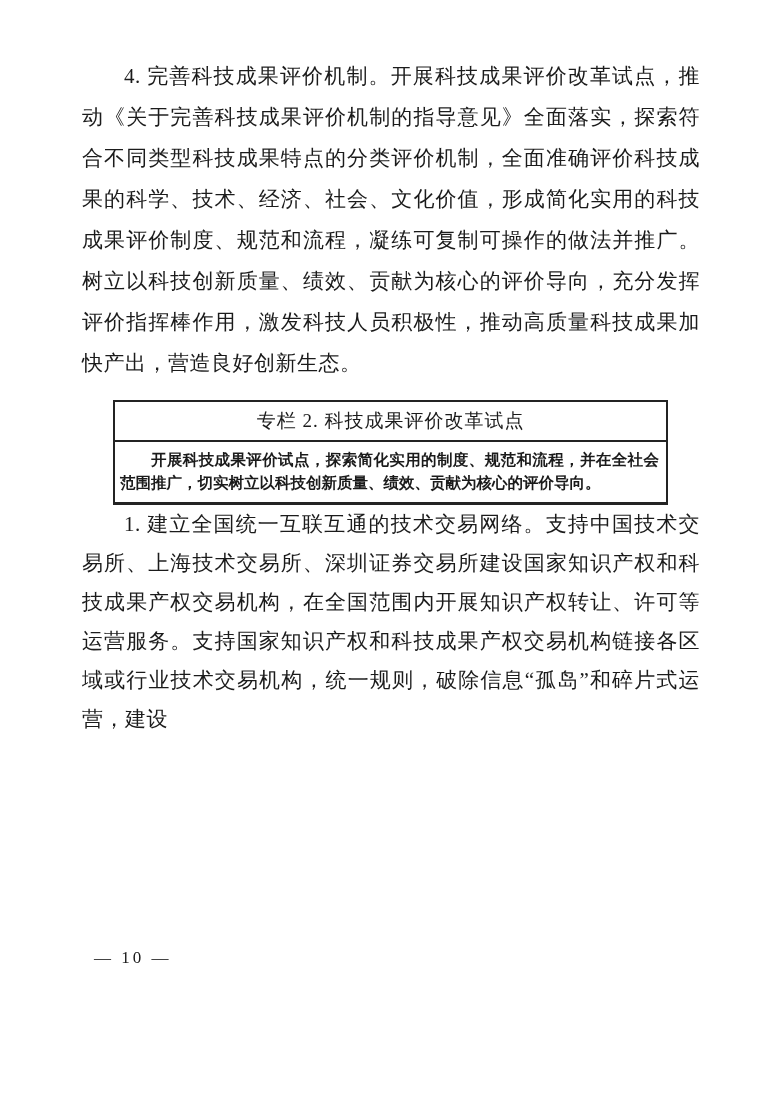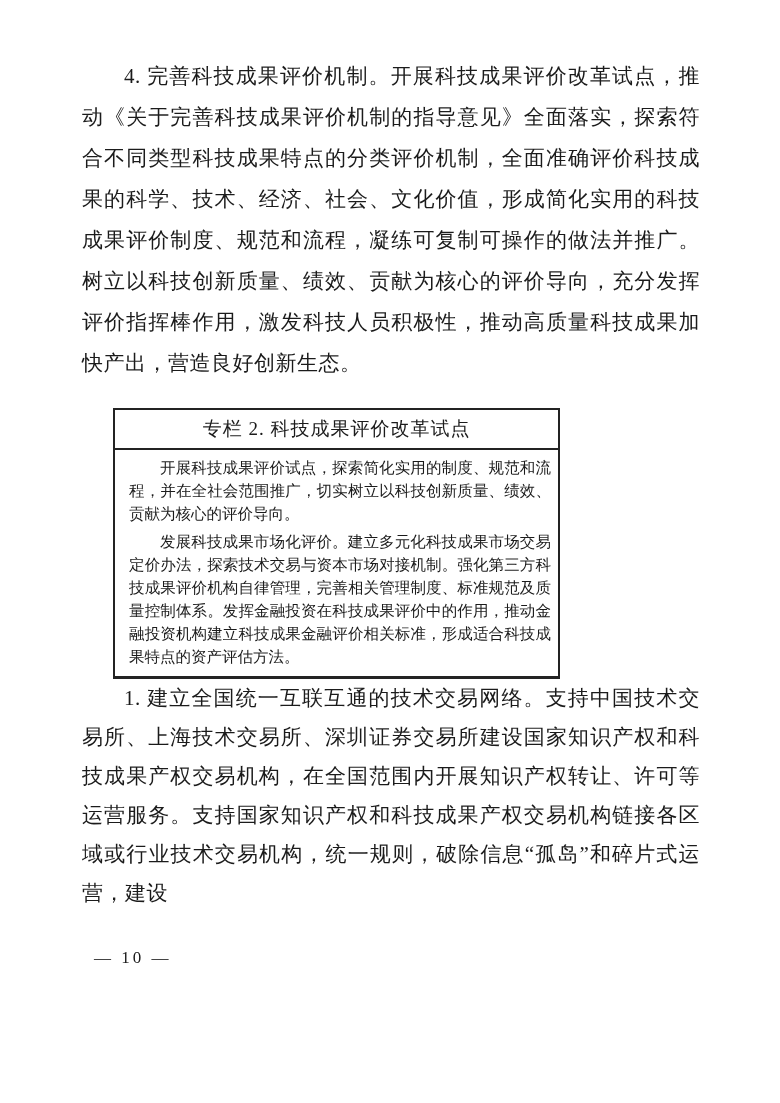--- a/index.html
+++ b/index.html
@@ -29,36 +29,37 @@
     letter-spacing: 0.5px;
     text-align: justify;
     text-justify: inter-ideograph;
     text-indent: 2em;
   }
   .body-text.section-2 {
     line-height: 39px;
   }
   .column-box {
     box-sizing: border-box;
-    width: 447px;
-    margin: 24px 0 0 31px;
+    width: 555px;
+    margin: 16px 0 0 31px;
     border: 2px solid #232323;
     border-bottom-width: 3px;
     background: #ffffff;
   }
   .box-title {
     text-align: center;
     font-size: 19px;
     line-height: 24px;
     padding: 7px 0 7px;
     letter-spacing: 1px;
     border-bottom: 2px solid #232323;
   }
   .box-content {
-    padding: 6px 7px 8px 14px;
+    padding: 6px 7px 8px 5px;
+    font-weight: bold;
   }
   .box-para {
     margin: 0 0 5px 0;
     font-size: 15.5px;
     line-height: 23px;
     text-align: justify;
     text-justify: inter-ideograph;
     text-indent: 2em;
   }
   .box-para:last-child {
@@ -85,21 +86,20 @@
 <body>
 
 <div class="page">
 
   <p class="body-text">4. 完善科技成果评价机制。开展科技成果评价改革试点，推动《关于完善科技成果评价机制的指导意见》全面落实，探索符合不同类型科技成果特点的分类评价机制，全面准确评价科技成果的科学、技术、经济、社会、文化价值，形成简化实用的科技成果评价制度、规范和流程，凝练可复制可操作的做法并推广。树立以科技创新质量、绩效、贡献为核心的评价导向，充分发挥评价指挥棒作用，激发科技人员积极性，推动高质量科技成果加快产出，营造良好创新生态。</p>
 
   <div class="column-box">
     <div class="box-title">专栏 2.  科技成果评价改革试点</div>
     <div class="box-content">
       <p class="box-para">开展科技成果评价试点，探索简化实用的制度、规范和流程，并在全社会范围推广，切实树立以科技创新质量、绩效、贡献为核心的评价导向。</p>
-      <p class="box-para">发展科技成果市场化评价。建立多元化科技成果市场交易定价办法，探索技术交易与资本市场对接机制。强化第三方科技成果评价机构自律管理，完善相关管理制度、标准规范及质量控制体系。发挥金融投资在科技成果评价中的作用，推动金融投资机构建立科技成果金融评价相关标准，形成适合科技成果特点的资产评估方法。</p>
     </div>
   </div>
 
 
   <p class="body-text section-2">1. 建立全国统一互联互通的技术交易网络。支持中国技术交易所、上海技术交易所、深圳证券交易所建设国家知识产权和科技成果产权交易机构，在全国范围内开展知识产权转让、许可等运营服务。支持国家知识产权和科技成果产权交易机构链接各区域或行业技术交易机构，统一规则，破除信息“孤岛”和碎片式运营，建设</p>
 
   <div class="page-number">— 10 —</div>
 
 </div>
 

